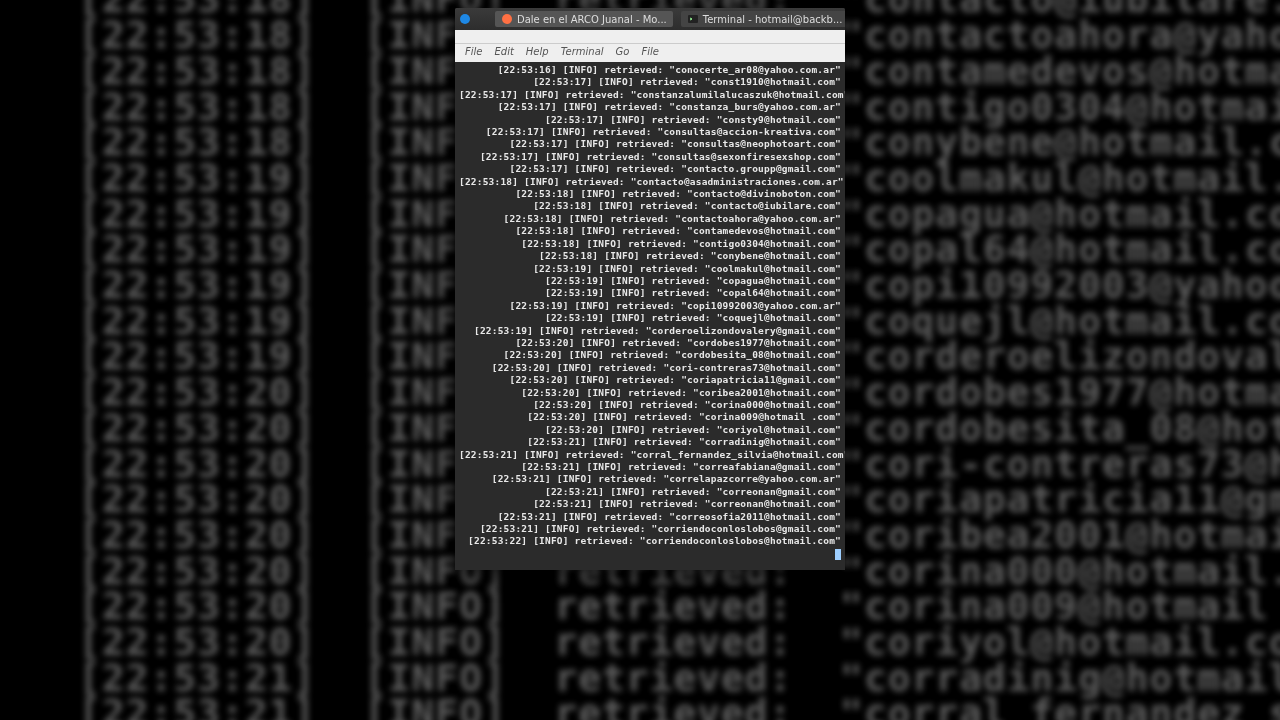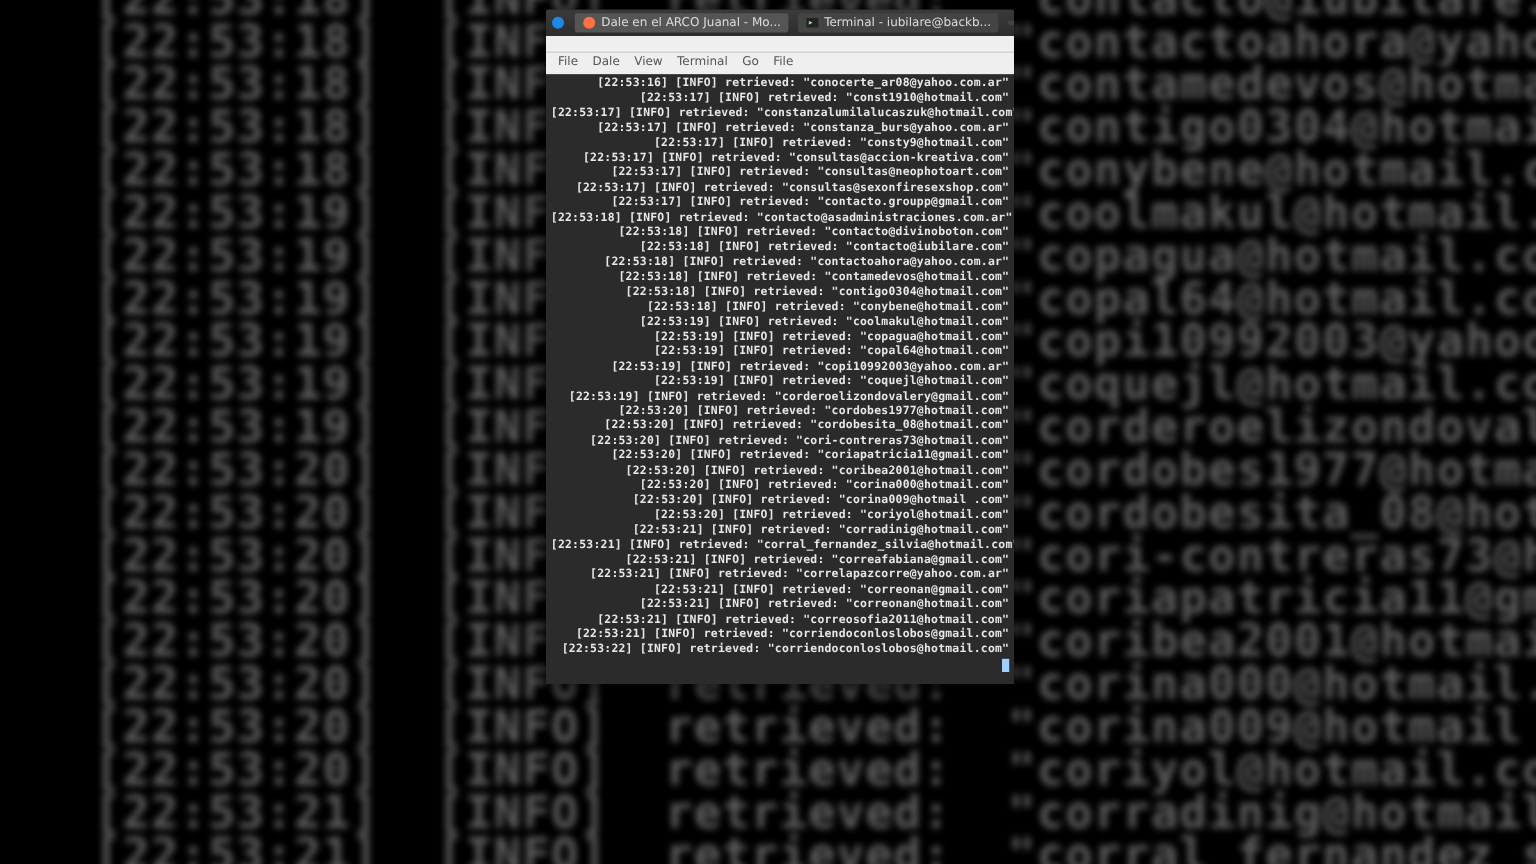--- a/index.html
+++ b/index.html
@@ -51,41 +51,41 @@
   }
   .titlebar .tab {
     display: flex;
     align-items: center;
     gap: 4px;
     padding: 2px 6px;
     background: #444;
     border-radius: 2px;
     white-space: nowrap;
   }
-  .titlebar .tab.active { background: #555; }
+  .titlebar .tab.active { background: #555; margin-left: 16px; }
   .titlebar .icon-box {
     width: 12px; height: 12px;
     display: inline-flex; align-items: center; justify-content: center;
   }
   .toolbar {
     height: 14px;
     background: #efefef;
     border-bottom: 1px solid #ccc;
   }
   .menubar {
     height: 18px;
     background: #efefef;
     display: flex;
     gap: 12px;
     padding: 2px 10px;
     font-family: "DejaVu Sans", sans-serif;
     font-size: 10px;
     color: #555;
   }
-  .menubar span { cursor: default; }
+  .menubar span { cursor: default; font-style: italic; }
   .term-body {
     background: #2b2b2b;
     padding: 2px 4px 10px 4px;
     color: #e8e8e8;
     font-size: 9.5px;
     line-height: 12.4px;
     white-space: pre;
     font-weight: bold;
     letter-spacing: 0.2px;
     text-align: right;
@@ -154,34 +154,34 @@
       </span>
       <span>Dale en el ARCO Juanal - Mo...</span>
     </span>
     <span class="tab">
       <span class="icon-box">
         <svg viewBox="0 0 12 12" width="12" height="12">
             <rect x="1" y="2" width="10" height="8" rx="1" fill="#222"></rect>
             <path d="M3 5l2 1-2 1" stroke="#9f9" stroke-width="1" fill="none"></path>
           </svg>
       </span>
-      <span>Terminal - iubilare@backb...</span>
+      <span>Terminal - hotmail@backb...</span>
     </span>
     <span class="tab">
       
       
     </span>
   </div>
 
   <div class="toolbar"></div>
 
   <div class="menubar">
     <span>File</span>
-    <span>Dale</span>
-    <span>View</span>
+    <span>Edit</span>
+    <span>Help</span>
     <span>Terminal</span>
     <span>Go</span>
     <span>File</span>
   </div>
 
   <div class="term-body" id="term-body"><span class="term-line">[22:53:16] [INFO] retrieved: "conocerte_ar08@yahoo.com.ar"</span><span class="term-line">[22:53:17] [INFO] retrieved: "const1910@hotmail.com"</span><span class="term-line">[22:53:17] [INFO] retrieved: "constanzalumilalucaszuk@hotmail.com"</span><span class="term-line">[22:53:17] [INFO] retrieved: "constanza_burs@yahoo.com.ar"</span><span class="term-line">[22:53:17] [INFO] retrieved: "consty9@hotmail.com"</span><span class="term-line">[22:53:17] [INFO] retrieved: "consultas@accion-kreativa.com"</span><span class="term-line">[22:53:17] [INFO] retrieved: "consultas@neophotoart.com"</span><span class="term-line">[22:53:17] [INFO] retrieved: "consultas@sexonfiresexshop.com"</span><span class="term-line">[22:53:17] [INFO] retrieved: "contacto.groupp@gmail.com"</span><span class="term-line">[22:53:18] [INFO] retrieved: "contacto@asadministraciones.com.ar"</span><span class="term-line">[22:53:18] [INFO] retrieved: "contacto@divinoboton.com"</span><span class="term-line">[22:53:18] [INFO] retrieved: "contacto@iubilare.com"</span><span class="term-line">[22:53:18] [INFO] retrieved: "contactoahora@yahoo.com.ar"</span><span class="term-line">[22:53:18] [INFO] retrieved: "contamedevos@hotmail.com"</span><span class="term-line">[22:53:18] [INFO] retrieved: "contigo0304@hotmail.com"</span><span class="term-line">[22:53:18] [INFO] retrieved: "conybene@hotmail.com"</span><span class="term-line">[22:53:19] [INFO] retrieved: "coolmakul@hotmail.com"</span><span class="term-line">[22:53:19] [INFO] retrieved: "copagua@hotmail.com"</span><span class="term-line">[22:53:19] [INFO] retrieved: "copal64@hotmail.com"</span><span class="term-line">[22:53:19] [INFO] retrieved: "copi10992003@yahoo.com.ar"</span><span class="term-line">[22:53:19] [INFO] retrieved: "coquejl@hotmail.com"</span><span class="term-line">[22:53:19] [INFO] retrieved: "corderoelizondovalery@gmail.com"</span><span class="term-line">[22:53:20] [INFO] retrieved: "cordobes1977@hotmail.com"</span><span class="term-line">[22:53:20] [INFO] retrieved: "cordobesita_08@hotmail.com"</span><span class="term-line">[22:53:20] [INFO] retrieved: "cori-contreras73@hotmail.com"</span><span class="term-line">[22:53:20] [INFO] retrieved: "coriapatricia11@gmail.com"</span><span class="term-line">[22:53:20] [INFO] retrieved: "coribea2001@hotmail.com"</span><span class="term-line">[22:53:20] [INFO] retrieved: "corina000@hotmail.com"</span><span class="term-line">[22:53:20] [INFO] retrieved: "corina009@hotmail .com"</span><span class="term-line">[22:53:20] [INFO] retrieved: "coriyol@hotmail.com"</span><span class="term-line">[22:53:21] [INFO] retrieved: "corradinig@hotmail.com"</span><span class="term-line">[22:53:21] [INFO] retrieved: "corral_fernandez_silvia@hotmail.com"</span><span class="term-line">[22:53:21] [INFO] retrieved: "correafabiana@gmail.com"</span><span class="term-line">[22:53:21] [INFO] retrieved: "correlapazcorre@yahoo.com.ar"</span><span class="term-line">[22:53:21] [INFO] retrieved: "correonan@gmail.com"</span><span class="term-line">[22:53:21] [INFO] retrieved: "correonan@hotmail.com"</span><span class="term-line">[22:53:21] [INFO] retrieved: "correosofia2011@hotmail.com"</span><span class="term-line">[22:53:21] [INFO] retrieved: "corriendoconloslobos@gmail.com"</span><span class="term-line">[22:53:22] [INFO] retrieved: "corriendoconloslobos@hotmail.com"</span><span class="cursor"></span></div>
 
 </div>
 
 </body></html>

